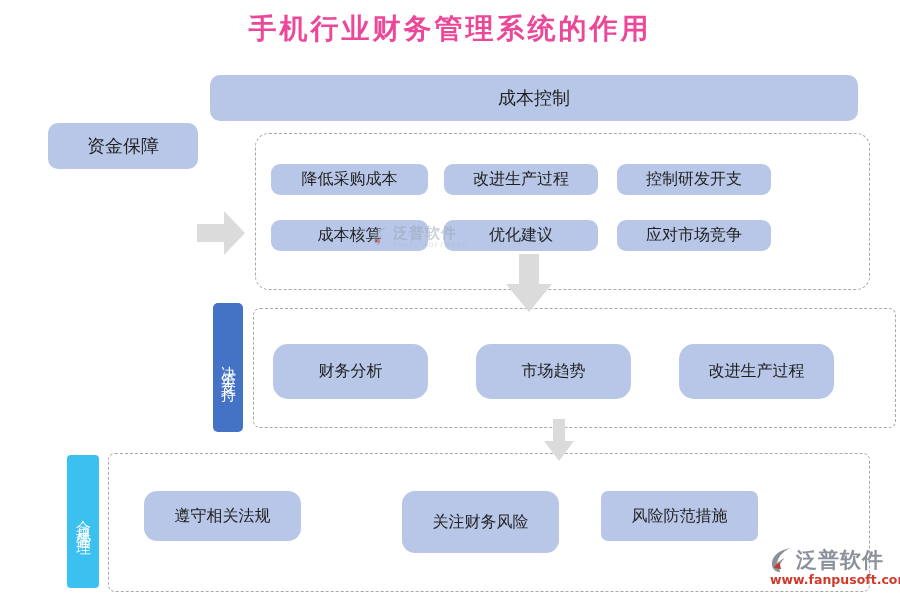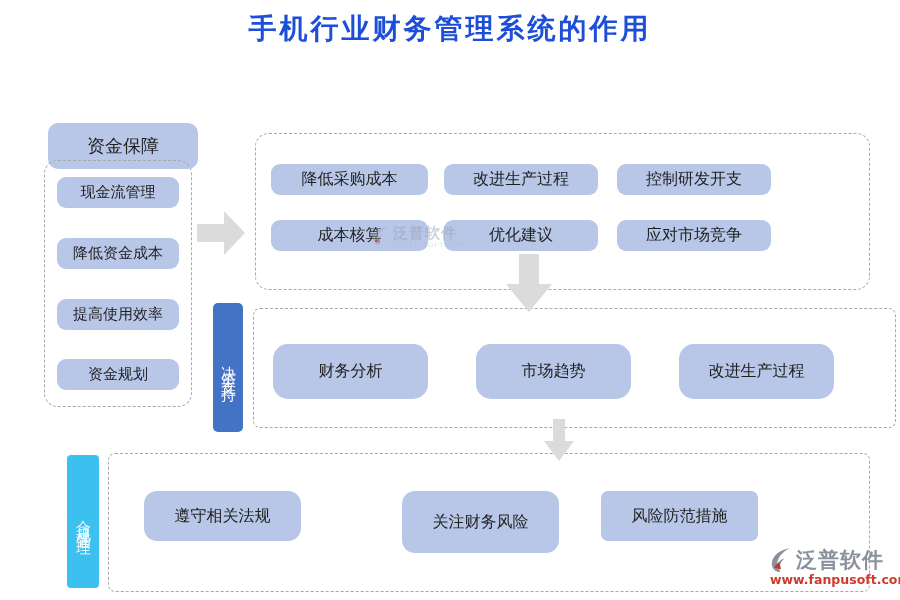--- a/index.html
+++ b/index.html
@@ -1,19 +1,19 @@
 <!DOCTYPE html>
 <html><head>
 <meta charset="utf-8">
 <style>
   html,body{margin:0;padding:0;background:#fff;}
   .stage{position:relative;width:900px;height:600px;background:#ffffff;overflow:hidden;
          font-family:"DejaVu Serif","Liberation Serif",serif;}
   .title{position:absolute;left:0;top:10px;width:100%;text-align:center;
-         font-size:28px;font-weight:bold;color:#1d4ed8;letter-spacing:3px;}
+         font-size:28px;font-weight:bold;color:#ec4899;letter-spacing:3px;}
   .node{position:absolute;background:#B8C7E8;border-radius:9px;display:flex;
         align-items:center;justify-content:center;color:#1f1f1f;font-size:16px;}
   .hdr{font-size:18px;border-radius:10px;}
   .panel{position:absolute;border:1.6px dashed #a8a8a8;border-radius:14px;background:transparent;}
   .panel.sq{border-radius:7px;}
   .vlabel{position:absolute;display:flex;align-items:center;justify-content:center;
           color:#fff;font-size:15px;writing-mode:vertical-rl;text-orientation:upright;
           letter-spacing:7px;border-radius:5px;}
   .arrow{position:absolute;line-height:0;}
   .wm{position:absolute;left:372px;top:223px;display:flex;align-items:center;opacity:.5;pointer-events:none;}
@@ -27,27 +27,22 @@
             font-family:"DejaVu Sans","Liberation Sans",sans-serif;}
 </style>
 </head>
 <body>
 
 <div class="stage">
 
   <div class="title">手机行业财务管理系统的作用</div>
 
   <div class="node hdr" style="left:48px;top:75px;width:150px;height:46px;margin-top:48px;">资金保障</div>
+  <div class="node hdr" style="left:210px;top:75px;width:648px;height:46px;">成本控制</div>
 
-  <div class="panel" style="left:44px;top:160px;width:146px;height:245px;">
-    <div class="node" style="left:12px;top:16px;width:122px;height:31px;font-size:15px;">现金流管理</div>
-    <div class="node" style="left:12px;top:77px;width:122px;height:31px;font-size:15px;">降低资金成本</div>
-    <div class="node" style="left:12px;top:138px;width:122px;height:31px;font-size:15px;">提高使用效率</div>
-    <div class="node" style="left:12px;top:198px;width:122px;height:31px;font-size:15px;">资金规划</div>
-  </div>
 
   <div class="arrow" style="left:197px;top:211px;">
     <svg width="48" height="44" viewBox="0 0 48 44">
       <polygon points="0,13 27,13 27,0 48,22 27,44 27,31 0,31" fill="#DBDBDB"></polygon>
     </svg>
   </div>
 
   <div class="panel" style="left:255px;top:133px;width:613px;height:155px;">
     <div class="node" style="left:15px;top:30px;width:157px;height:31px;">降低采购成本</div>
     <div class="node" style="left:188px;top:30px;width:154px;height:31px;">改进生产过程</div>

